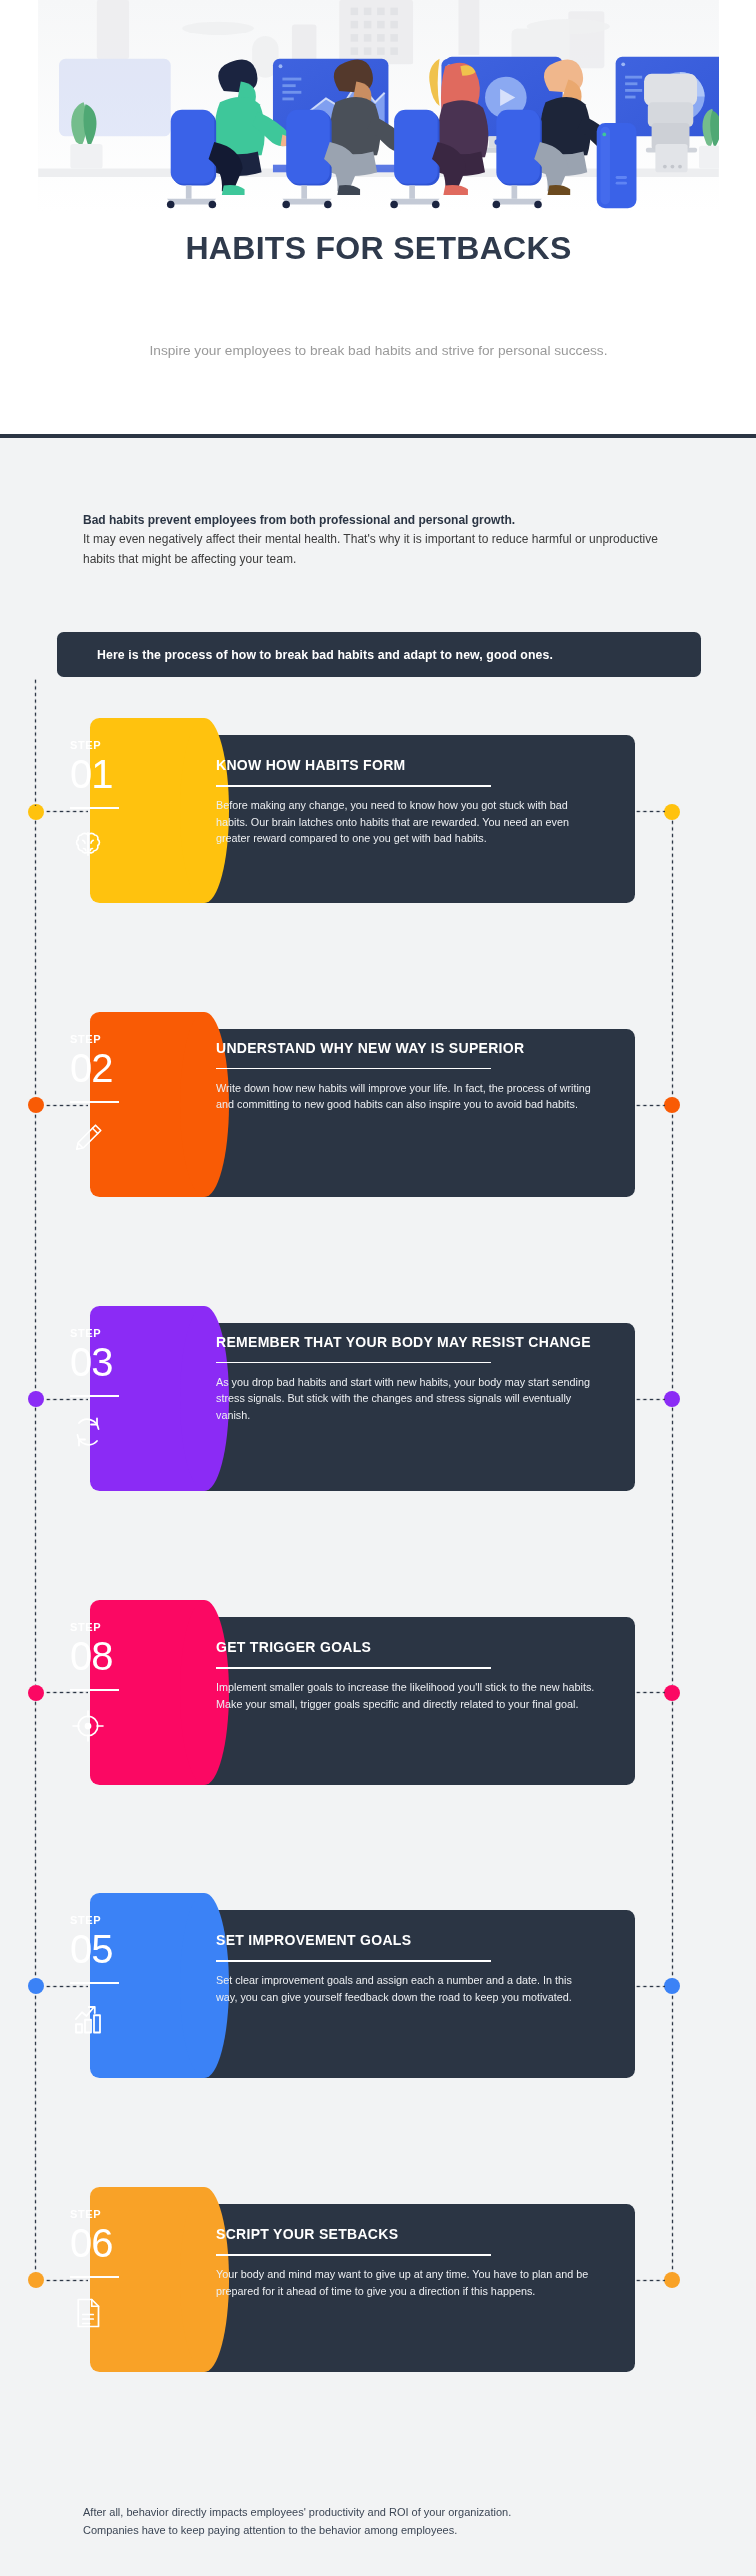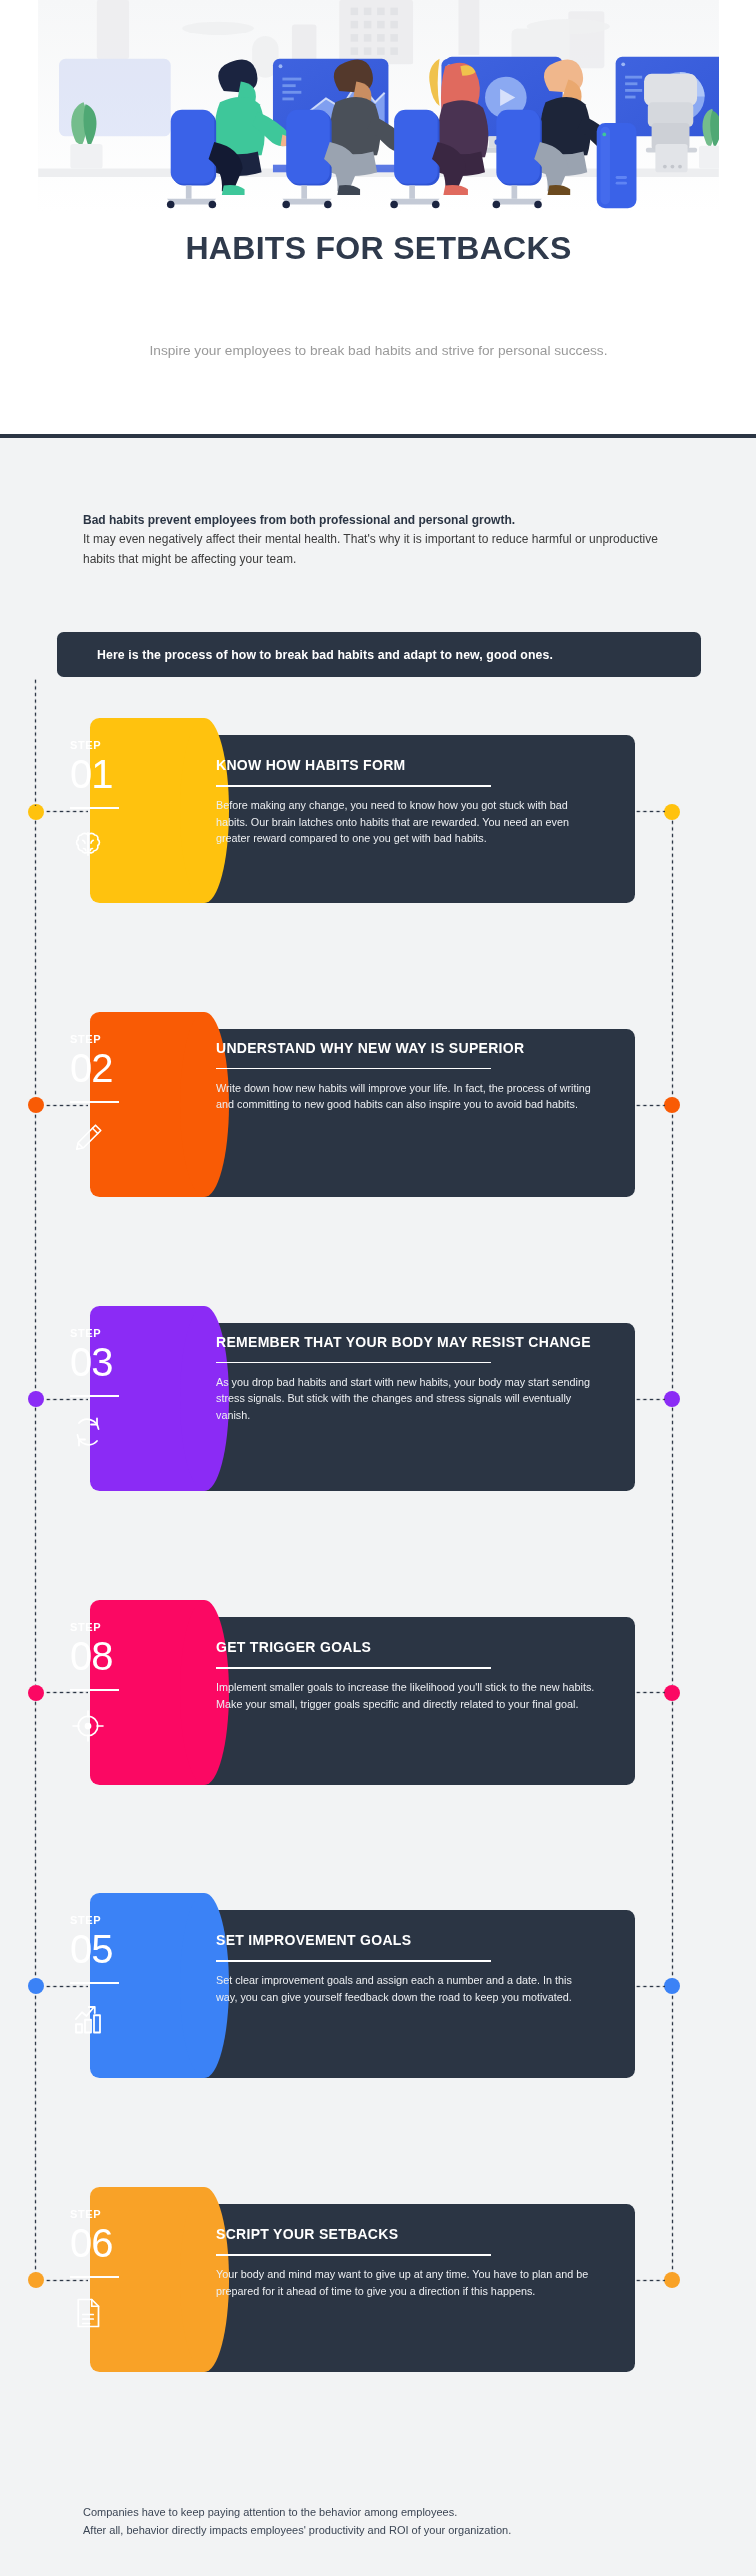--- a/index.html
+++ b/index.html
@@ -671,19 +671,19 @@
           </div>
           <div class="card-body">
             <div class="card-title">SCRIPT YOUR SETBACKS</div>
             <div class="card-rule"></div>
             <div class="card-desc">Your body and mind may want to give up at any time. You have to plan and be prepared for it ahead of time to give you a direction if this happens.</div>
           </div>
         </div>
       </div>
 
     <div class="footer">
+      <div>After all, behavior directly impacts employees' productivity and ROI of your organization.</div>
       <div>Companies have to keep paying attention to the behavior among employees.</div>
-      <div>After all, behavior directly impacts employees' productivity and ROI of your organization.</div>
     </div>
 
   </div>
 </div>
 
 
 </body></html>

